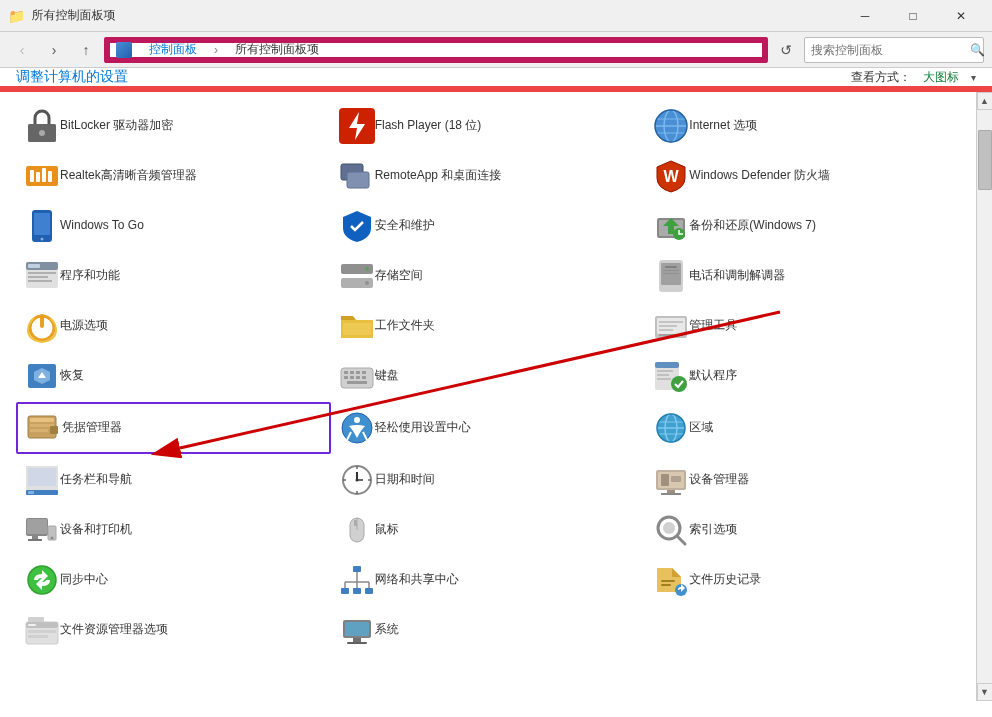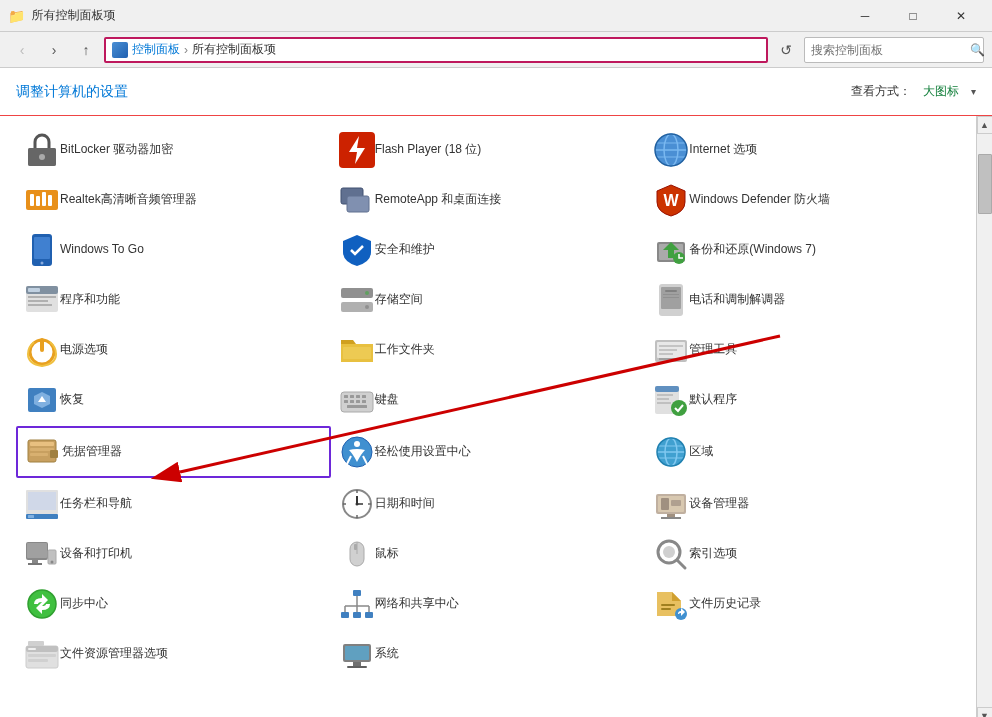--- a/index.html
+++ b/index.html
@@ -63,24 +63,24 @@
       font-size: 14px;
     }
     .nav-btn.disabled { color: #bbb; cursor: default; }
 
     .address-bar {
       flex: 1;
       height: 26px;
       display: flex;
       align-items: center;
       background: #fff;
-      border: 2px solid #be185d;
+      border: 6px solid #be185d;
       border-radius: 2px;
       padding: 0 6px;
-      gap: 4px;
+      gap: 17px;
       font-size: 12px;
       color: #333;
     }
     .address-bar-icon {
       width: 16px; height: 16px;
       background: linear-gradient(135deg, #4a8fd4, #2060b0);
       border-radius: 2px;
       display: inline-block;
       flex-shrink: 0;
     }
@@ -108,27 +108,27 @@
     .search-bar input {
       border: none; outline: none;
       font-size: 12px; color: #8b5cf6;
       flex: 1; background: transparent;
       font-family: inherit;
     }
     .search-icon { color: #888; font-size: 12px; }
 
     
     .toolbar {
-      height: 48px;
+      height: 24px;
       background: #fff;
       display: flex;
       align-items: center;
       padding: 0 16px;
       justify-content: space-between;
-      border-bottom: 1px solid #ef4444;
+      border-bottom: 6px solid #ef4444;
     }
     .page-title {
       color: #0078d7;
       font-size: 14px;
       font-weight: normal;
     }
     .view-controls {
       display: flex;
       align-items: center;
       gap: 12px;

